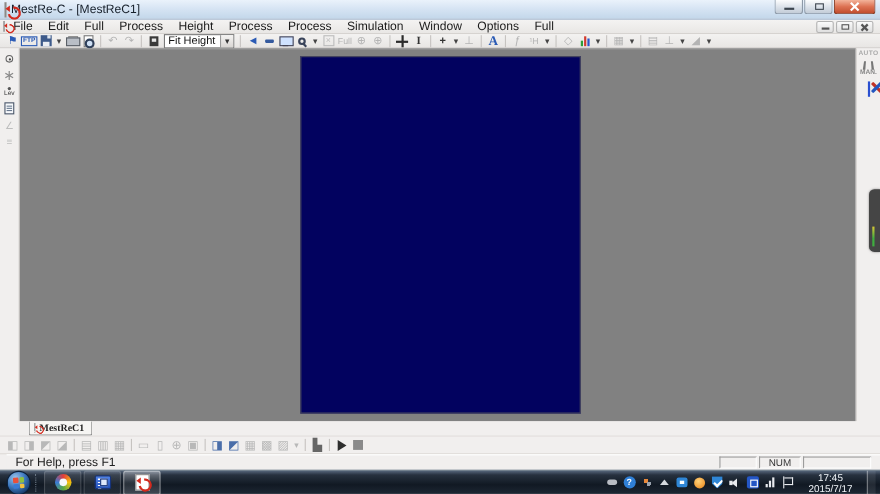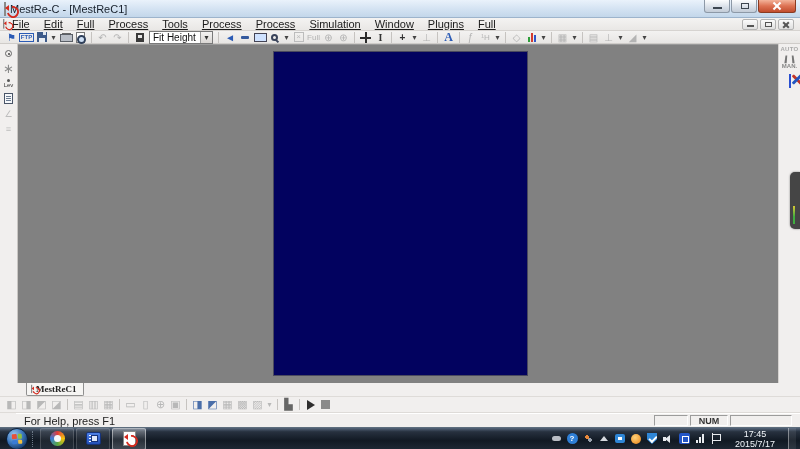--- a/index.html
+++ b/index.html
@@ -19,21 +19,21 @@
   .wbtn .dash { position:absolute; left:8px; bottom:3px; width:9px; height:2px; background:#3d4650; }
   .wbtn .box { position:absolute; left:9px; top:3px; width:8px; height:6px; border:1px solid #3d4650; background:transparent; }
   .wbtn .x1,.wbtn .x2 { position:absolute; left:50%; top:50%; width:10px; height:2px; background:#fff; }
   .wbtn .x1 { transform:translate(-50%,-50%) rotate(45deg); }
   .wbtn .x2 { transform:translate(-50%,-50%) rotate(-45deg); }
 
   
   .menubar { position:absolute; top:18px; left:0; right:0; height:13px;
     background:linear-gradient(#f4f3f2,#e9e7e5); border-bottom:1px solid #d6d3d0;
     display:flex; align-items:center; padding-left:3px; }
-  .menu-items { display:flex;text-decoration:underline; }
+  .menu-items { display:flex; }
   .menu-items span { padding:0 7px; font-size:11px; line-height:13px; color:#1b1b1b; cursor:default; }
   .mdi-controls { position:absolute; right:6px; top:1px; display:flex; gap:2px; }
   .mbtn { width:16px; height:11px; background:linear-gradient(#fbfbfb,#dfdfdf); border:1px solid #b3b3b3; border-radius:2px; position:relative; }
   .mbtn .dash { position:absolute; left:4px; bottom:2px; width:7px; height:2px; background:#555; }
   .mbtn .box { position:absolute; left:4px; top:2px; width:7px; height:5px; border:1px solid #555; }
   .mbtn .x1,.mbtn .x2 { position:absolute; left:50%; top:50%; width:8px; height:2px; background:#555; }
   .mbtn .x1 { transform:translate(-50%,-50%) rotate(45deg); }
   .mbtn .x2 { transform:translate(-50%,-50%) rotate(-45deg); }
 
   
@@ -118,25 +118,25 @@
   
   .btoolbar { position:absolute; left:0; right:0; bottom:36px; height:16px; background:#f1efee; border-bottom:1px solid #dedbd8;
     display:flex; align-items:center; padding-left:4px; }
   .bb { width:15px; height:14px; display:flex; align-items:center; justify-content:center; font-size:11px; color:#b8b8b8; cursor:default; flex:none; }
   .bb.col { color:#4a6ea9; }
   .bb.drkg { color:#666; }
   .play-tri { width:0; height:0; border-left:8px solid #2e2e2e; border-top:5px solid transparent; border-bottom:5px solid transparent; }
   .stop-sq { width:9px; height:9px; background:#8a8a8a; }
 
   
-  .statusbar { position:absolute; left:16px; right:0; bottom:22px; height:14px; background:#f1efee; border-top:1px solid #fff;
+  .statusbar { position:absolute; left:6px; right:0; bottom:22px; height:14px; background:#f1efee; border-top:1px solid #fff;
     display:flex; align-items:center; padding:0 8px; }
   .statusbar .msg { flex:1; font-size:11px; color:#222; }
   .spane { height:11px; border:1px solid; border-color:#9c9c9c #fdfdfd #fdfdfd #9c9c9c; margin-left:2px; font-size:9px; color:#333; display:flex; align-items:center; justify-content:center; }
-  .spane.p1 { width:34px; } .spane.p2 { width:38px;font-weight:bold; } .spane.p3 { width:62px; }
+  .spane.p1 { width:34px; } .spane.p2 { width:38px; } .spane.p3 { width:62px; }
 
   
   .taskbar { position:absolute; left:0; right:0; bottom:0; height:22px;
     background:linear-gradient(#55657a,#27313f 18%,#111923 60%,#1d2733); border-top:1px solid #5d6d7d;
     display:flex; align-items:center; }
   .orb { width:22px; height:22px; margin-left:6px; border-radius:50%; flex:none;
     background:radial-gradient(circle at 35% 28%, #9cc6ee, #3b77bd 45%, #123059 85%); border:1px solid #0b1f3a; position:relative; }
   .flag { position:absolute; left:5px; top:5px; width:10px; height:10px; transform:rotate(-4deg); display:grid; grid-template-columns:1fr 1fr; grid-template-rows:1fr 1fr; gap:1px; }
   .flag i { display:block; border-radius:1px; }
   .flag i:nth-child(1){ background:#e8503a; } .flag i:nth-child(2){ background:#8fc13e; }
@@ -202,26 +202,26 @@
     </div>
   </div>
 
   <div class="menubar">
     <span style="transform:scale(.7);transform-origin:left center;"><span class="mestrec-ico"></span></span>
     <div class="menu-items">
       <span>File</span>
       <span>Edit</span>
       <span>Full</span>
       <span>Process</span>
-      <span>Tools</span>
+      <span>Height</span>
       <span>Process</span>
       <span>Process</span>
       <span>Simulation</span>
       <span>Window</span>
-      <span>Plugins</span>
+      <span>Options</span>
       <span>Full</span>
     </div>
     <div class="mdi-controls">
       <div class="mbtn">
           <span class="dash"></span>
         </div>
       <div class="mbtn">
           <span class="box"></span>
         </div>
       <div class="mbtn">

